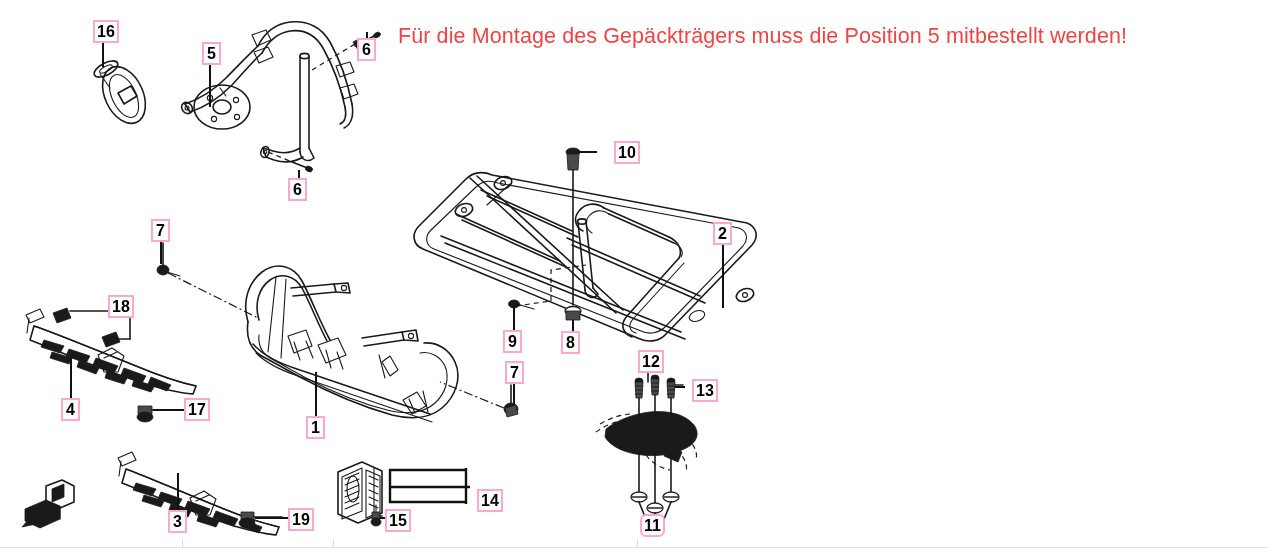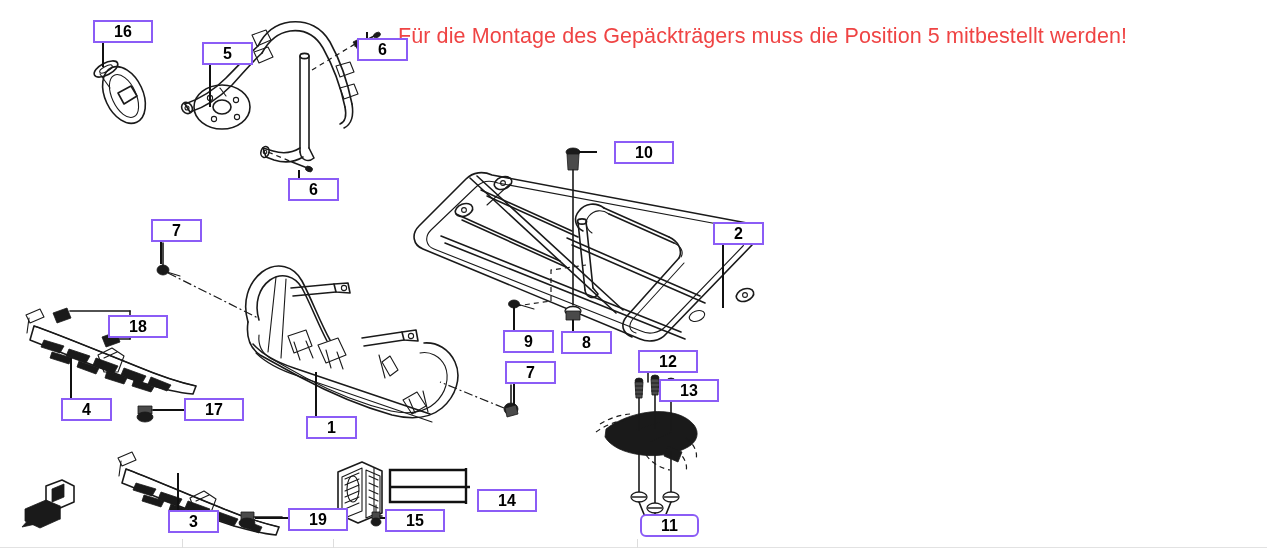--- a/index.html
+++ b/index.html
@@ -32,34 +32,34 @@
   .note-line {
     font-family: "Liberation Sans", sans-serif;
     font-size: 21.5px;
     line-height: 28px;
     color: #ef4444;
     white-space: nowrap;
     letter-spacing: 0.1px;
   }
   .callout {
     position: absolute;
-    border: 2px solid #8b5cf6;
+    border: 2px solid #f9a8d4;
     background: #ffffff;
     color: #000000;
     font-family: "Liberation Sans", sans-serif;
     font-weight: bold;
     font-size: 16px;
     line-height: 1;
     display: flex;
     align-items: center;
     justify-content: center;
     box-sizing: border-box;
     height: 23px;
     min-width: 19px;
-    padding: 0 19px;
+    padding: 0 2px;
     z-index: 5;
   }
   .callout.wide { min-width: 25px; }
   .leader {
     position: absolute;
     background: #111111;
     z-index: 2;
   }
   .leader.v { width: 2px; }
   .leader.h { height: 2px; }
@@ -449,29 +449,29 @@
   <div class="leader h" style="left:255px; top:517px; width:33px;"></div>
   <div class="leader h" style="left:380px; top:517px; width:8px;"></div>
 
   <div class="callout wide" style="left:93px;  top:20px;">16</div>
   <div class="callout" style="left:202px; top:42px;">5</div>
   <div class="callout" style="left:357px; top:38px;">6</div>
   <div class="callout" style="left:288px; top:178px;">6</div>
   <div class="callout wide" style="left:598px; top:141px;margin-left:16px;">10</div>
   <div class="callout" style="left:713px; top:222px;">2</div>
   <div class="callout" style="left:151px; top:219px;">7</div>
-  <div class="callout wide" style="left:108px; top:295px;margin-top:20px;">18</div>
+  <div class="callout wide" style="left:108px; top:295px;">18</div>
   <div class="callout" style="left:61px;  top:398px;">4</div>
   <div class="callout wide" style="left:184px; top:398px;">17</div>
   <div class="callout" style="left:306px; top:416px;">1</div>
   <div class="callout" style="left:503px; top:330px;">9</div>
   <div class="callout" style="left:561px; top:331px;">8</div>
   <div class="callout" style="left:505px; top:361px;">7</div>
   <div class="callout wide" style="left:638px; top:350px;">12</div>
-  <div class="callout wide" style="left:659px; top:379px;">13</div>
+  <div class="callout wide" style="left:692px; top:379px;">13</div>
   <div class="callout wide" style="left:640px; top:514px;border-radius:6px;">11</div>
   <div class="callout" style="left:168px; top:510px;">3</div>
   <div class="callout wide" style="left:288px; top:508px;">19</div>
   <div class="callout wide" style="left:385px; top:509px;">15</div>
   <div class="callout wide" style="left:477px; top:489px;">14</div>
 
   <div class="bottom-edge"></div>
   <div class="tickmark" style="left:182px;"></div>
   <div class="tickmark" style="left:333px;"></div>
   <div class="tickmark" style="left:637px;"></div>

